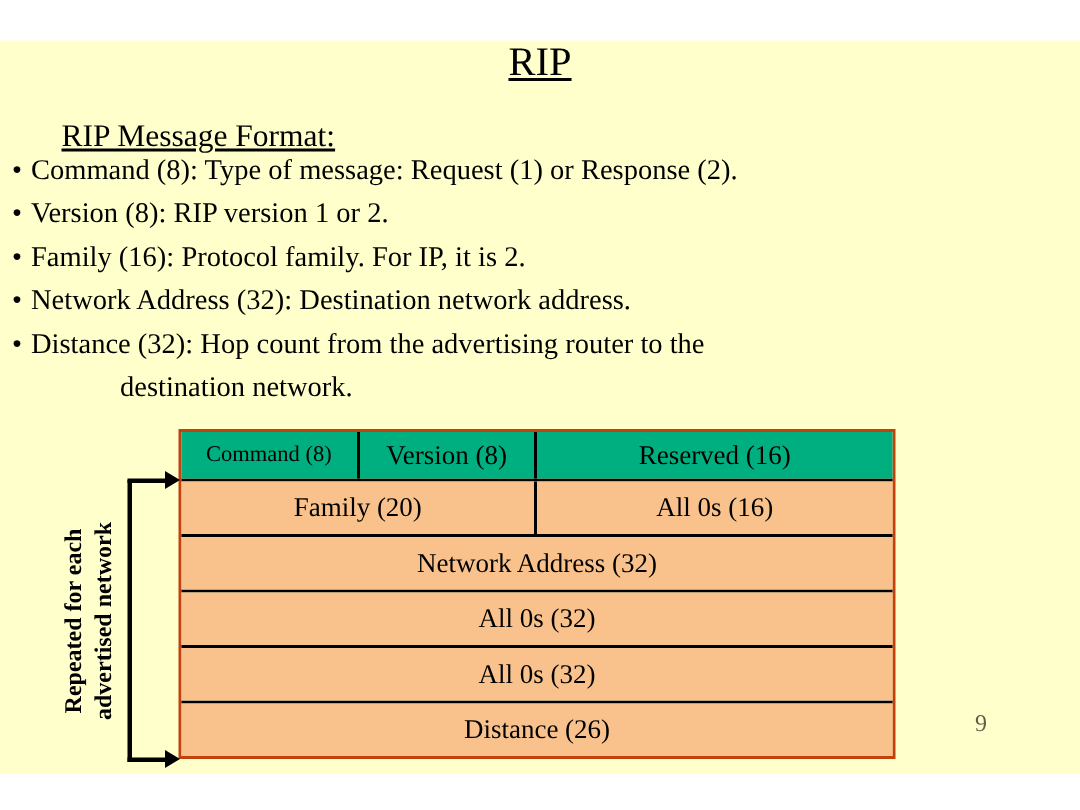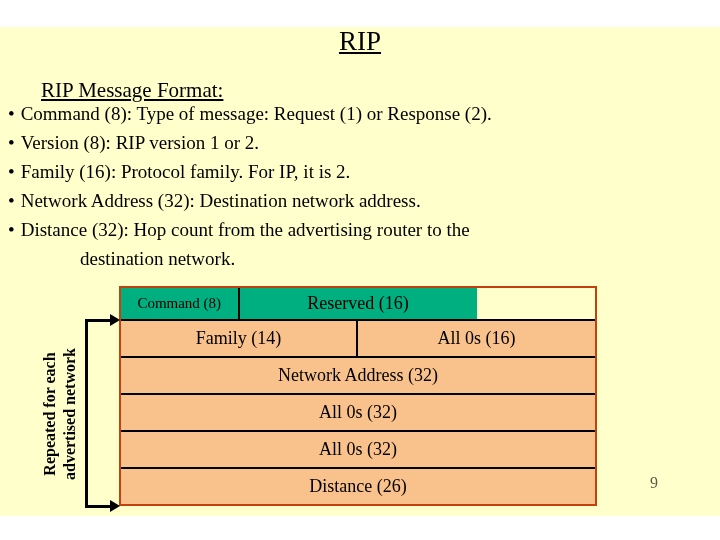--- a/index.html
+++ b/index.html
@@ -115,24 +115,25 @@
     </div>
     <div class="bullet-line">
       <span class="bullet-mark">•</span><span>Distance (32): Hop count from the advertising router to the</span>
     </div>
     <div class="bullet-line bullet-cont">destination network.</div>
   </div>
 
   <div class="fmt-table">
     <div class="fmt-row row-header">
       <div class="fmt-cell w25 cell-command">Command (8)</div>
+      <div class="fmt-cell w25">Version (8)</div>
       <div class="fmt-cell w50">Reserved (16)</div>
     </div>
     <div class="fmt-row">
-      <div class="fmt-cell w50">Family (14)</div>
+      <div class="fmt-cell w50">Family (20)</div>
       <div class="fmt-cell w50">All 0s (16)</div>
     </div>
     <div class="fmt-row">
       <div class="fmt-cell w100">Network Address (32)</div>
     </div>
     <div class="fmt-row">
       <div class="fmt-cell w100">All 0s (32)</div>
     </div>
     <div class="fmt-row">
       <div class="fmt-cell w100">All 0s (32)</div>

